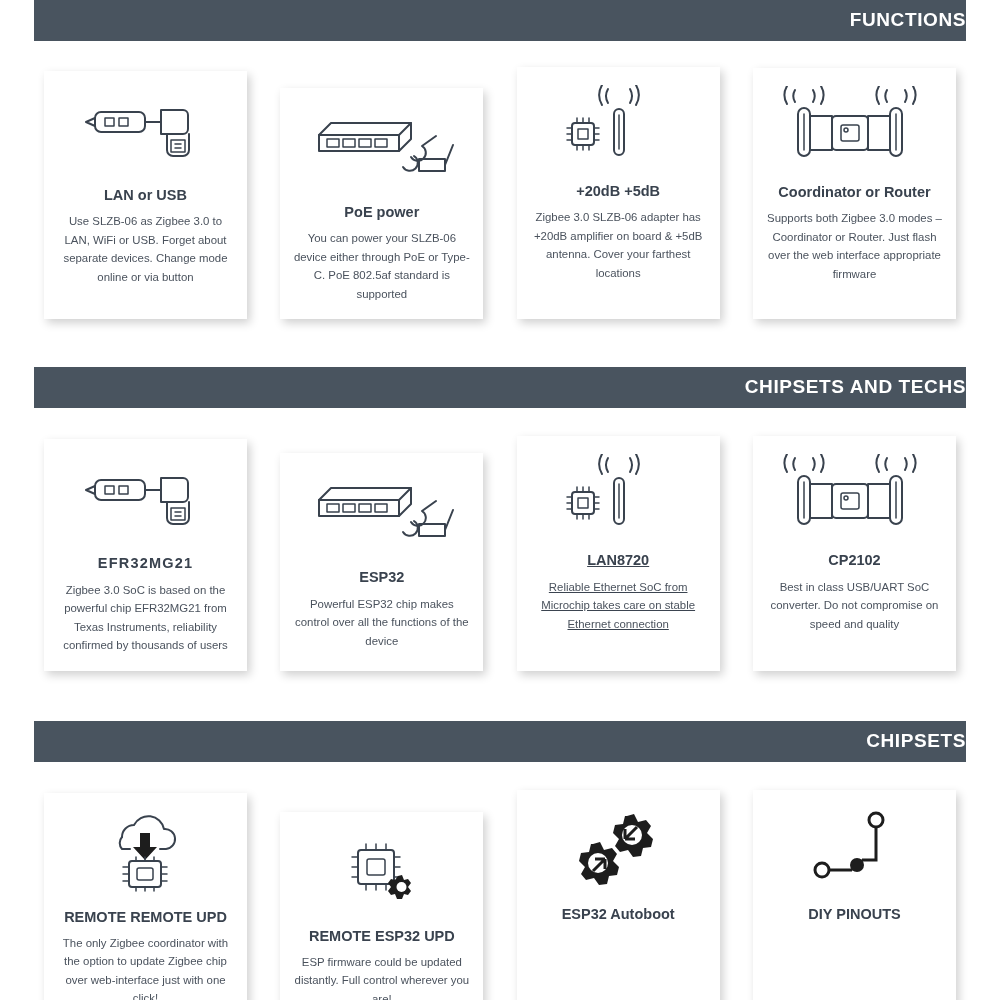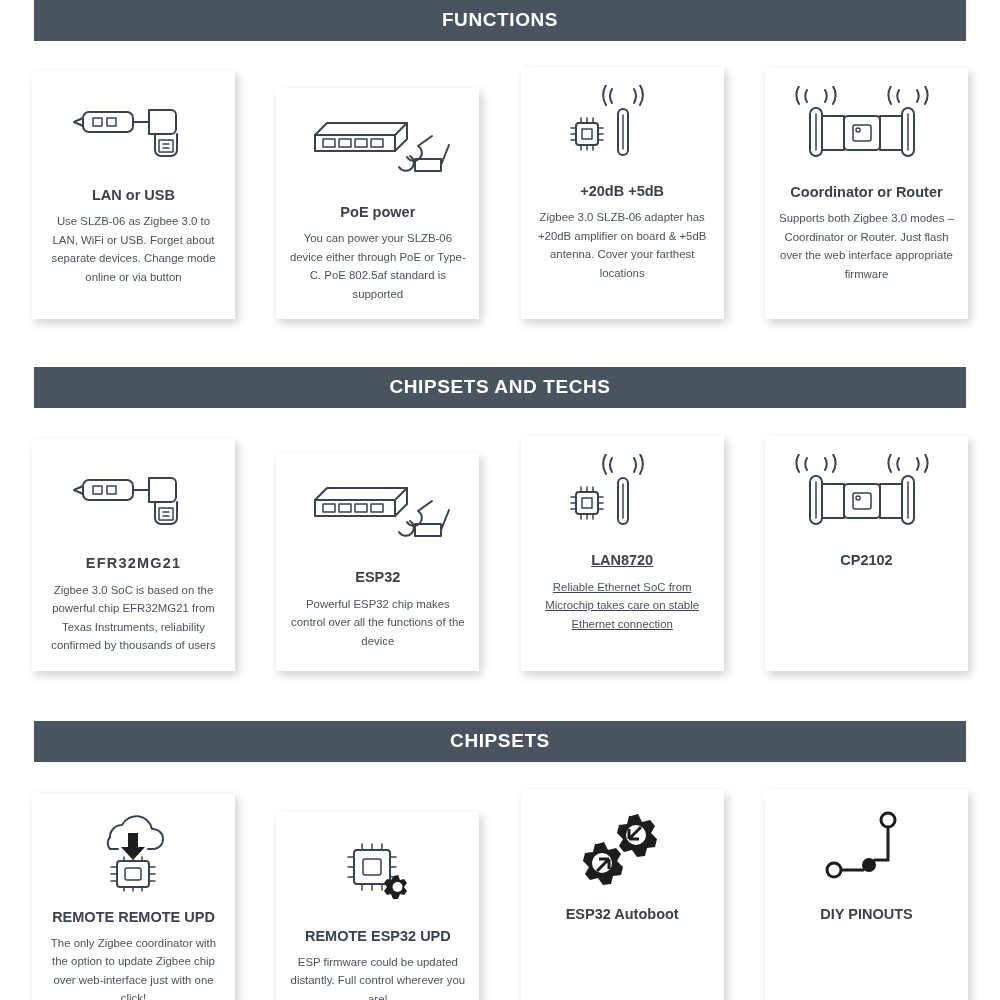--- a/index.html
+++ b/index.html
@@ -14,31 +14,31 @@
   }
   .page {
     width: 1000px;
     position: relative;
     padding: 0;
   }
   .section { margin: 0; }
   .section-bar {
     background: #49545f;
     color: #ffffff;
-    text-align: center;
+    text-align: right;
     font-weight: bold;
     font-size: 19px;
     letter-spacing: 0.6px;
     padding: 9px 0 10px 0;
     margin: 0 34px;
   }
   .cards {
     display: flex;
     justify-content: space-between;
-    padding: 0 32px;
+    padding: 0 44px;
     margin-top: 29px;
   }
   .card {
     width: 203px;
     min-height: 212px;
     background: #ffffff;
     box-shadow: 3px 4px 9px rgba(0,0,0,0.19);
     padding: 14px 13px 16px 13px;
     display: flex;
     flex-direction: column;
@@ -242,20 +242,21 @@
             <rect class="stroke" x="121" y="22" width="12" height="48" rx="6"></rect>
             <path class="thin" d="M35 28 v36 M127 28 v36"></path>
             <path class="stroke" d="M41 30 h22 v34 h-22"></path>
             <path class="stroke" d="M121 30 h-22 v34 h22"></path>
             <rect class="stroke" x="63" y="30" width="36" height="34" rx="4"></rect>
             <rect class="thin" x="72" y="39" width="18" height="16" rx="2"></rect>
             <circle class="thin" cx="77" cy="44" r="2"></circle>
           </svg>
         </div>
         <div class="card-title">CP2102</div>
+        <div class="card-text">Best in class USB/UART SoC converter. Do not compromise on speed and quality</div>
       </div>
 
     </div>
   </div>
 
   <div class="section sec-updates">
     <div class="section-bar">CHIPSETS</div>
     <div class="cards">
 
       <div class="card c1">

